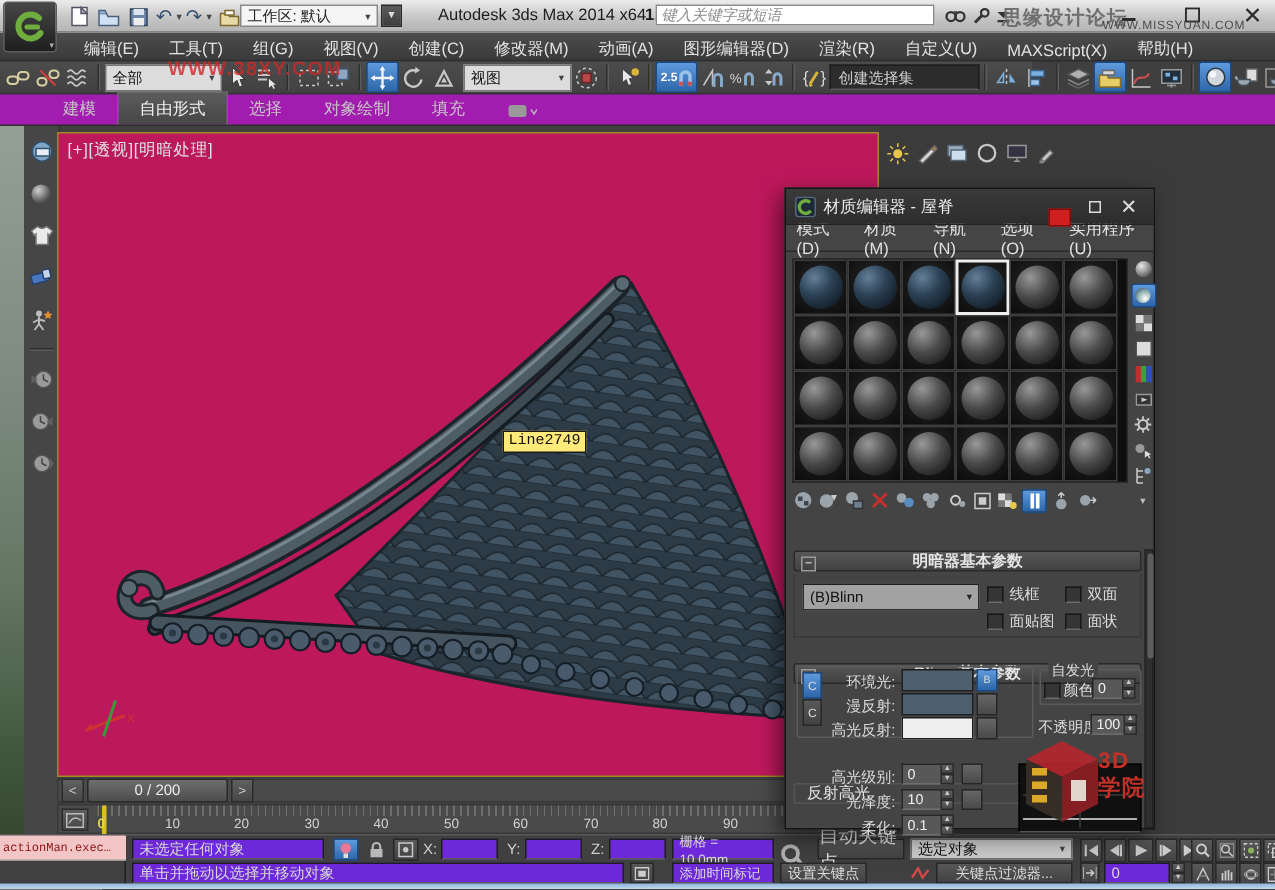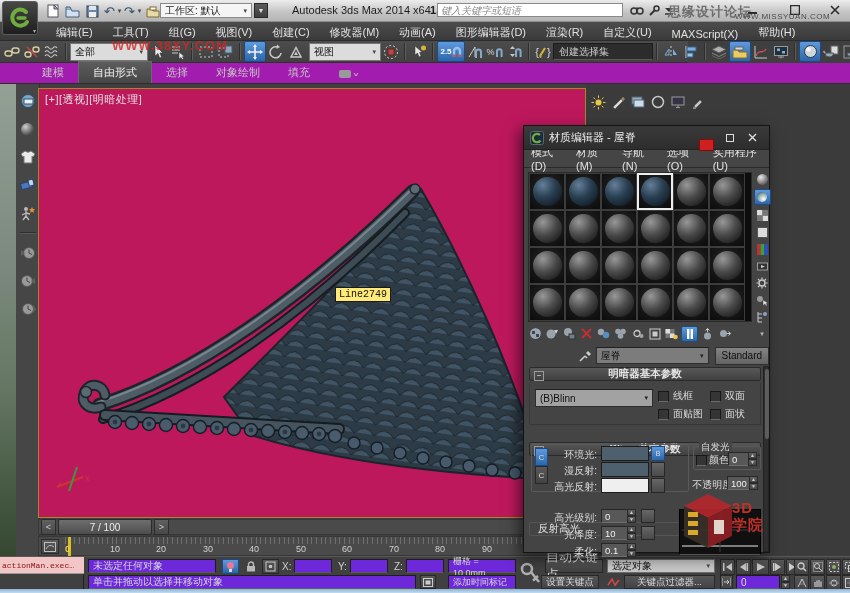--- a/index.html
+++ b/index.html
@@ -611,21 +611,21 @@
         <text x="46" y="392" fill="#cc3333" font-size="9">x</text>
       </g>
     </svg>
 
     <div class="abs vp-tooltip">Line2749</div>
   </div>
 
   <div class="abs timeslider">
     <div class="ts-btn" style="margin-left:2px;">&lt;</div>
     <div class="ts-thumb">
-        <span>7 / 100</span>
+        <span>0 / 200</span>
       </div>
     <div class="ts-btn" style="margin-left:2px;">&gt;</div>
   </div>
   <div class="abs trackbar">
     <div class="abs tb-minibtn">
         <svg width="12" height="10">
           <rect x="0.5" y="0.5" width="11" height="9" fill="none" stroke="#bbb"></rect>
           <path d="M2 7 Q5 1 10 5" fill="none" stroke="#bbb"></path>
         </svg>
       </div>
@@ -688,21 +688,21 @@
     <div class="abs sfield" style="left:448px;top:18px;width:68px;height:14px;font-size:9px;">添加时间标记</div>
 
     <div class="abs" style="left:520px;top:4px;width:22px;height:26px;">
         <svg width="22" height="26">
           <circle cx="7" cy="8" r="5" fill="none" stroke="#b0b0b0" stroke-width="2.5"></circle>
           <path d="M11 11 L19 21 M16 17 l-3 2.5 M18 15 l-3 2.5" stroke="#b0b0b0" stroke-width="2.5" fill="none"></path>
         </svg>
       </div>
 
     <div class="abs sbtn" style="left:545px;top:2px;width:58px;height:14px;font-size:13px;">自动关键点</div>
-    <div class="abs sbtn" style="left:541px;top:18px;width:58px;height:14px;font-size:9.5px;">设置关键点</div>
+    <div class="abs sbtn" style="left:520px;top:18px;width:58px;height:14px;font-size:9.5px;">设置关键点</div>
 
     <div class="abs sdd" style="left:607px;top:2px;width:108px;height:14px;">
       <span>选定对象</span>
       <span class="dd-caret" style="margin-left:auto">▾</span>
     </div>
     <div class="abs" style="left:607px;top:18px;width:14px;height: 14px;display:flex;align-items:center;">
         <svg width="13" height="10">
           <path d="M1 8 L5 2 L8 8 L12 3" fill="none" stroke="#d04848" stroke-width="1.6"></path>
         </svg>
       </div>
@@ -1044,31 +1044,20 @@
           </svg>
         </div>
       <div class="mi">
           <svg width="12" height="11">
             <circle cx="4.5" cy="5.5" r="3.5" fill="#9aa4ac"></circle>
             <path d="M8 5.5 h3.5 M9.5 3.5 L11.5 5.5 L9.5 7.5" stroke="#ccc" fill="none"></path>
           </svg>
         </div>
     </div>
 
-    <div class="abs mat-name-row">
-      <svg width="14" height="14" style="margin-left:52px;">
-          <path d="M2 12 L7 7 M7 7 l2 2" stroke="#ccc" stroke-width="1.6" fill="none"></path>
-          <path d="M8 4 l3 3 2 -2 -3 -3 Z" fill="#ccc"></path>
-        </svg>
-      <div class="mat-dd" style="width:106px;height:15px;margin-left:4px;">
-        <span>屋脊</span>
-        <span class="dd-caret" style="margin-left:auto;color:#222;">▾</span>
-      </div>
-      <div class="mat-btnlight" style="width:54px;height:16px;margin-left:6px;">Standard</div>
-    </div>
 
     <div class="abs rohead" style="left:5px;top:241px;width:232px;">
       <span class="minusbox">–</span>
       <span>明暗器基本参数</span>
     </div>
     <div class="abs" style="left:5px;top:257px;width:232px;height:42px;border:1px solid #383838;border-top:none;">
       <div class="mat-dd" style="position:absolute;left:5px;top:6px;width:108px;height:16px;background:#a2a2a2;">
         <span>(B)Blinn</span>
         <span class="dd-caret" style="margin-left:auto;color:#222;">▾</span>
       </div>

